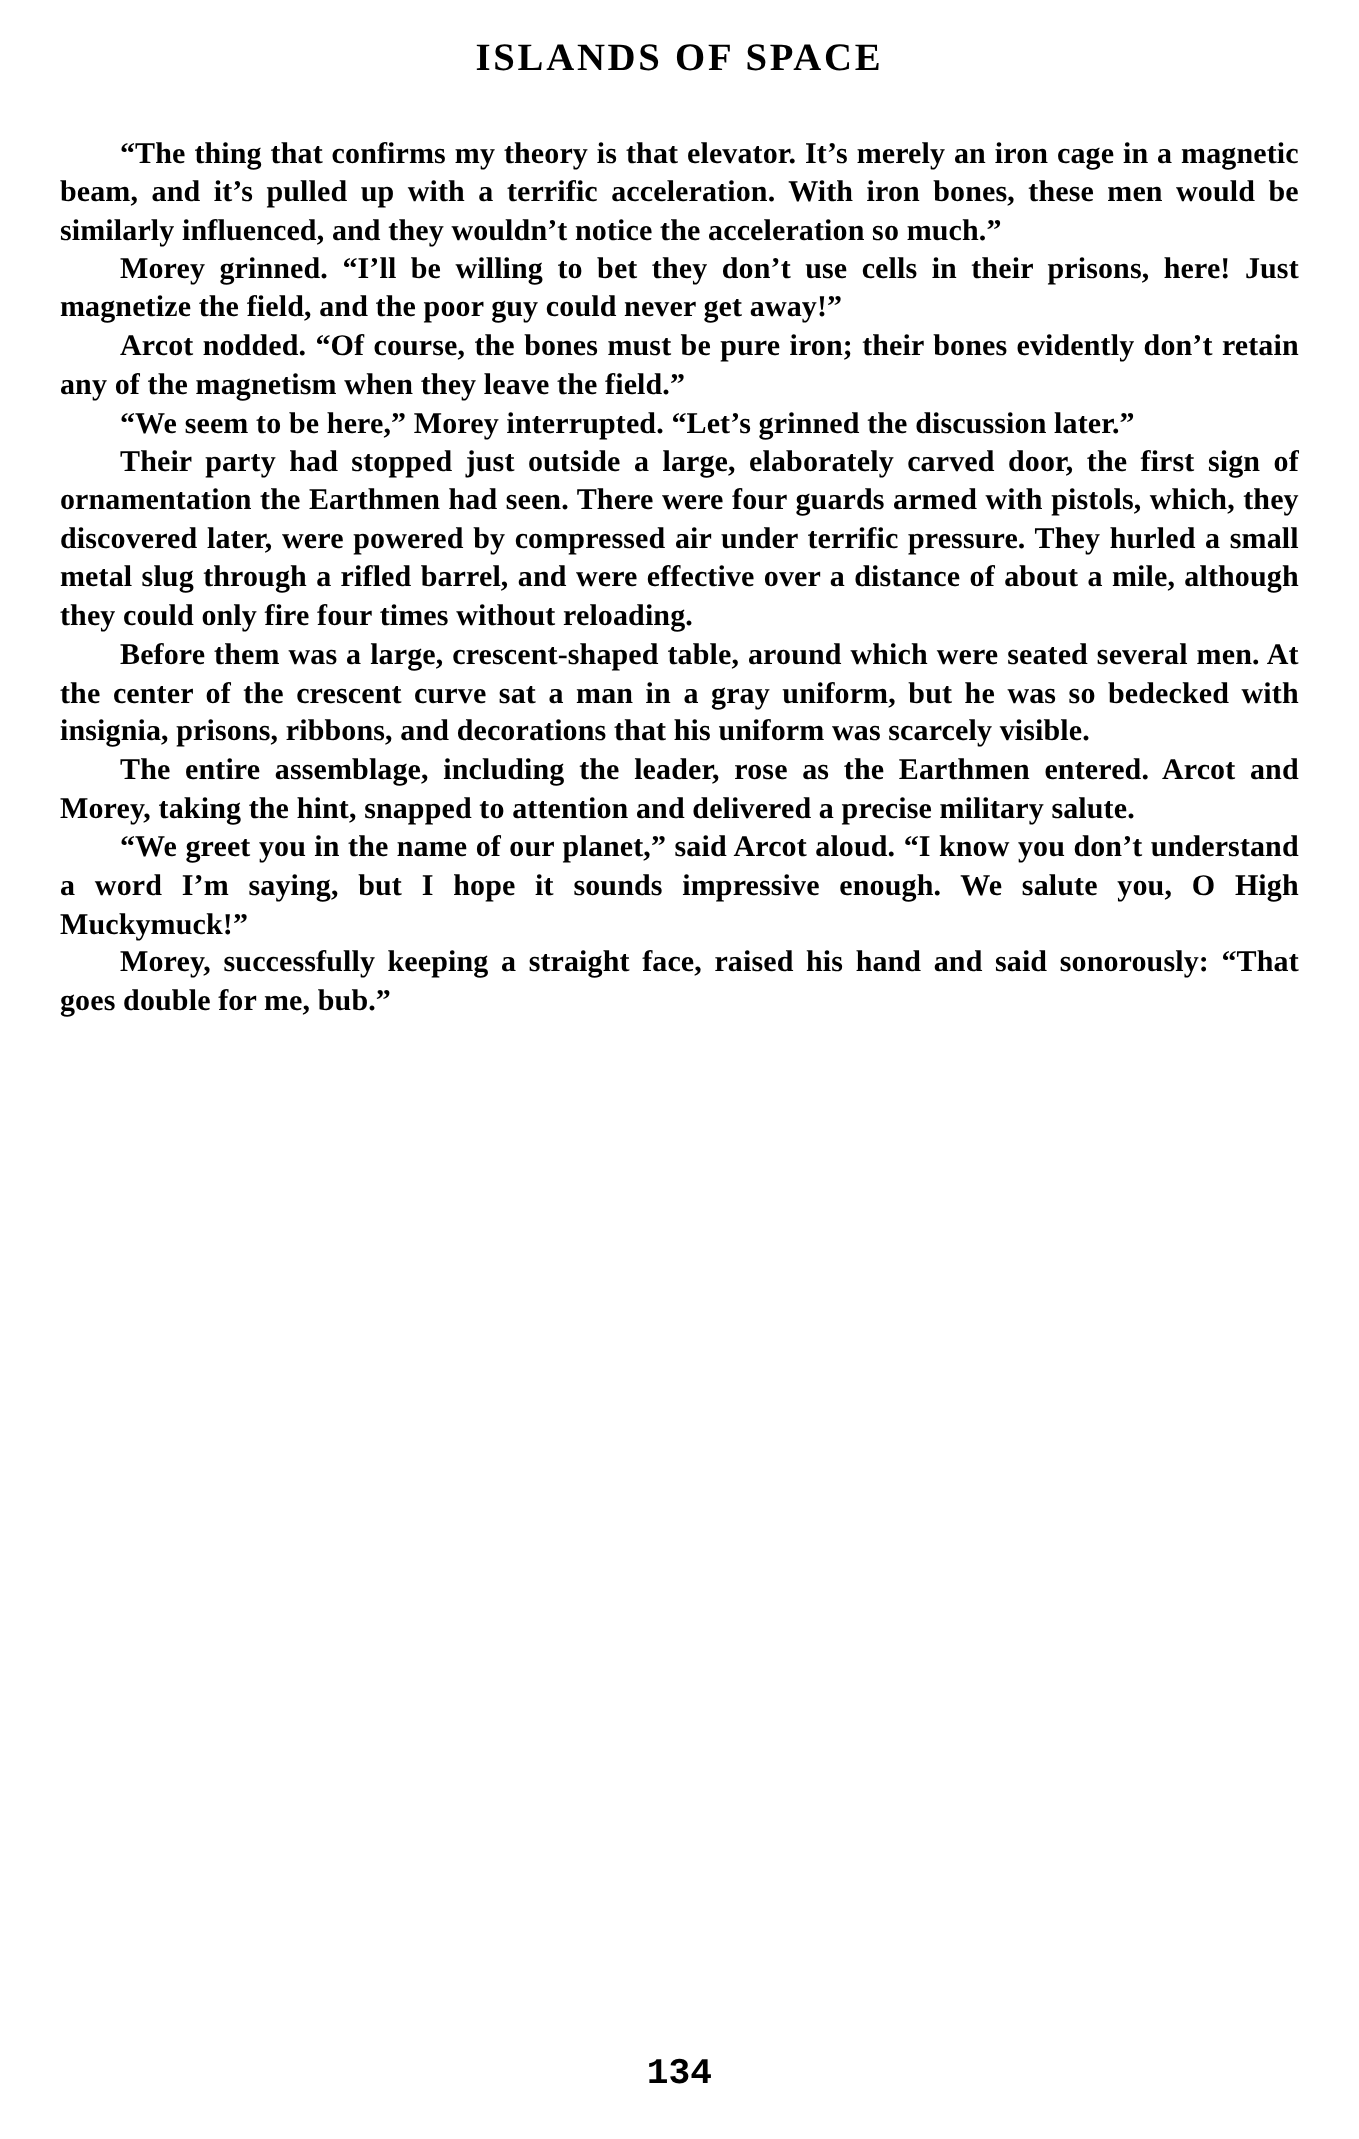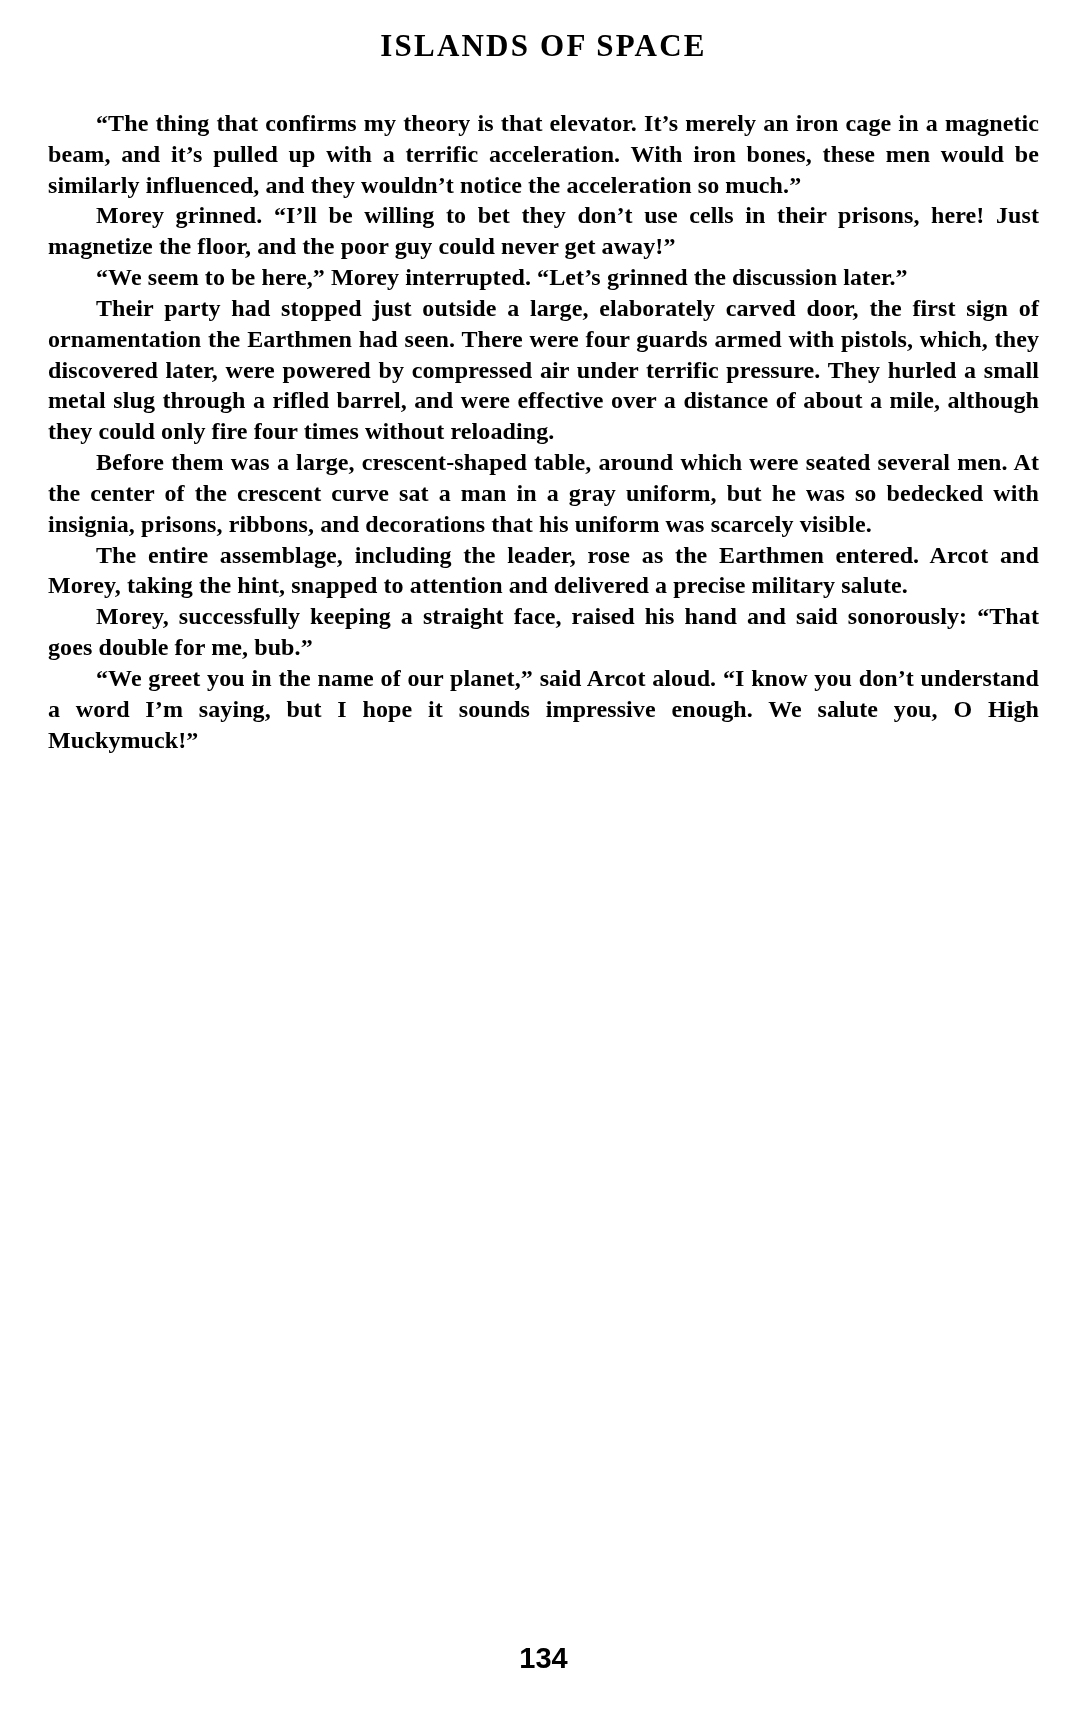--- a/index.html
+++ b/index.html
@@ -44,36 +44,37 @@
     text-align: justify;
   }
   .page-number {
     position: absolute;
     left: 0;
     right: 0;
     bottom: 36px;
     text-align: center;
     font-size: 29px;
     font-weight: 700;
-    font-family: Liberation Sans, sans-serif;
+    font-family: Liberation Mono, monospace;
   }
 </style>
 </head>
 <body>
 
 <div class="page">
 
   <div class="running-head">ISLANDS OF SPACE</div>
 
   <div class="body-text">
     <p>“The thing that confirms my theory is that elevator. It’s merely an iron cage in a magnetic beam, and it’s pulled up with a terrific acceleration. With iron bones, these men would be similarly influenced, and they wouldn’t notice the acceleration so much.”</p>
-    <p>Morey grinned. “I’ll be willing to bet they don’t use cells in their prisons, here! Just magnetize the floor, and the poor guy could never get away!”</p>
+    <p>Morey grinned. “I’ll be willing to bet they don’t use cells in their prisons, here! Just magnetize the field, and the poor guy could never get away!”</p>
+    <p>Arcot nodded. “Of course, the bones must be pure iron; their bones evidently don’t retain any of the magnetism when they leave the field.”</p>
     <p>“We seem to be here,” Morey interrupted. “Let’s grinned the discussion later.”</p>
     <p>Their party had stopped just outside a large, elaborately carved door, the first sign of ornamentation the Earthmen had seen. There were four guards armed with pistols, which, they discovered later, were powered by compressed air under terrific pressure. They hurled a small metal slug through a rifled barrel, and were effective over a distance of about a mile, although they could only fire four times without reloading.</p>
     <p>Before them was a large, crescent-shaped table, around which were seated several men. At the center of the crescent curve sat a man in a gray uniform, but he was so bedecked with insignia, prisons, ribbons, and decorations that his uniform was scarcely visible.</p>
     <p>The entire assemblage, including the leader, rose as the Earthmen entered. Arcot and Morey, taking the hint, snapped to attention and delivered a precise military salute.</p>
+    <p>“We greet you in the name of our planet,” said Arcot aloud. “I know you don’t understand a word I’m saying, but I hope it sounds impressive enough. We salute you, O High Muckymuck!”</p>
     <p>Morey, successfully keeping a straight face, raised his hand and said sonorously: “That goes double for me, bub.”</p>
-    <p>“We greet you in the name of our planet,” said Arcot aloud. “I know you don’t understand a word I’m saying, but I hope it sounds impressive enough. We salute you, O High Muckymuck!”</p>
   </div>
 
   <div class="page-number">134</div>
 
 </div>
 
 </body></html>

